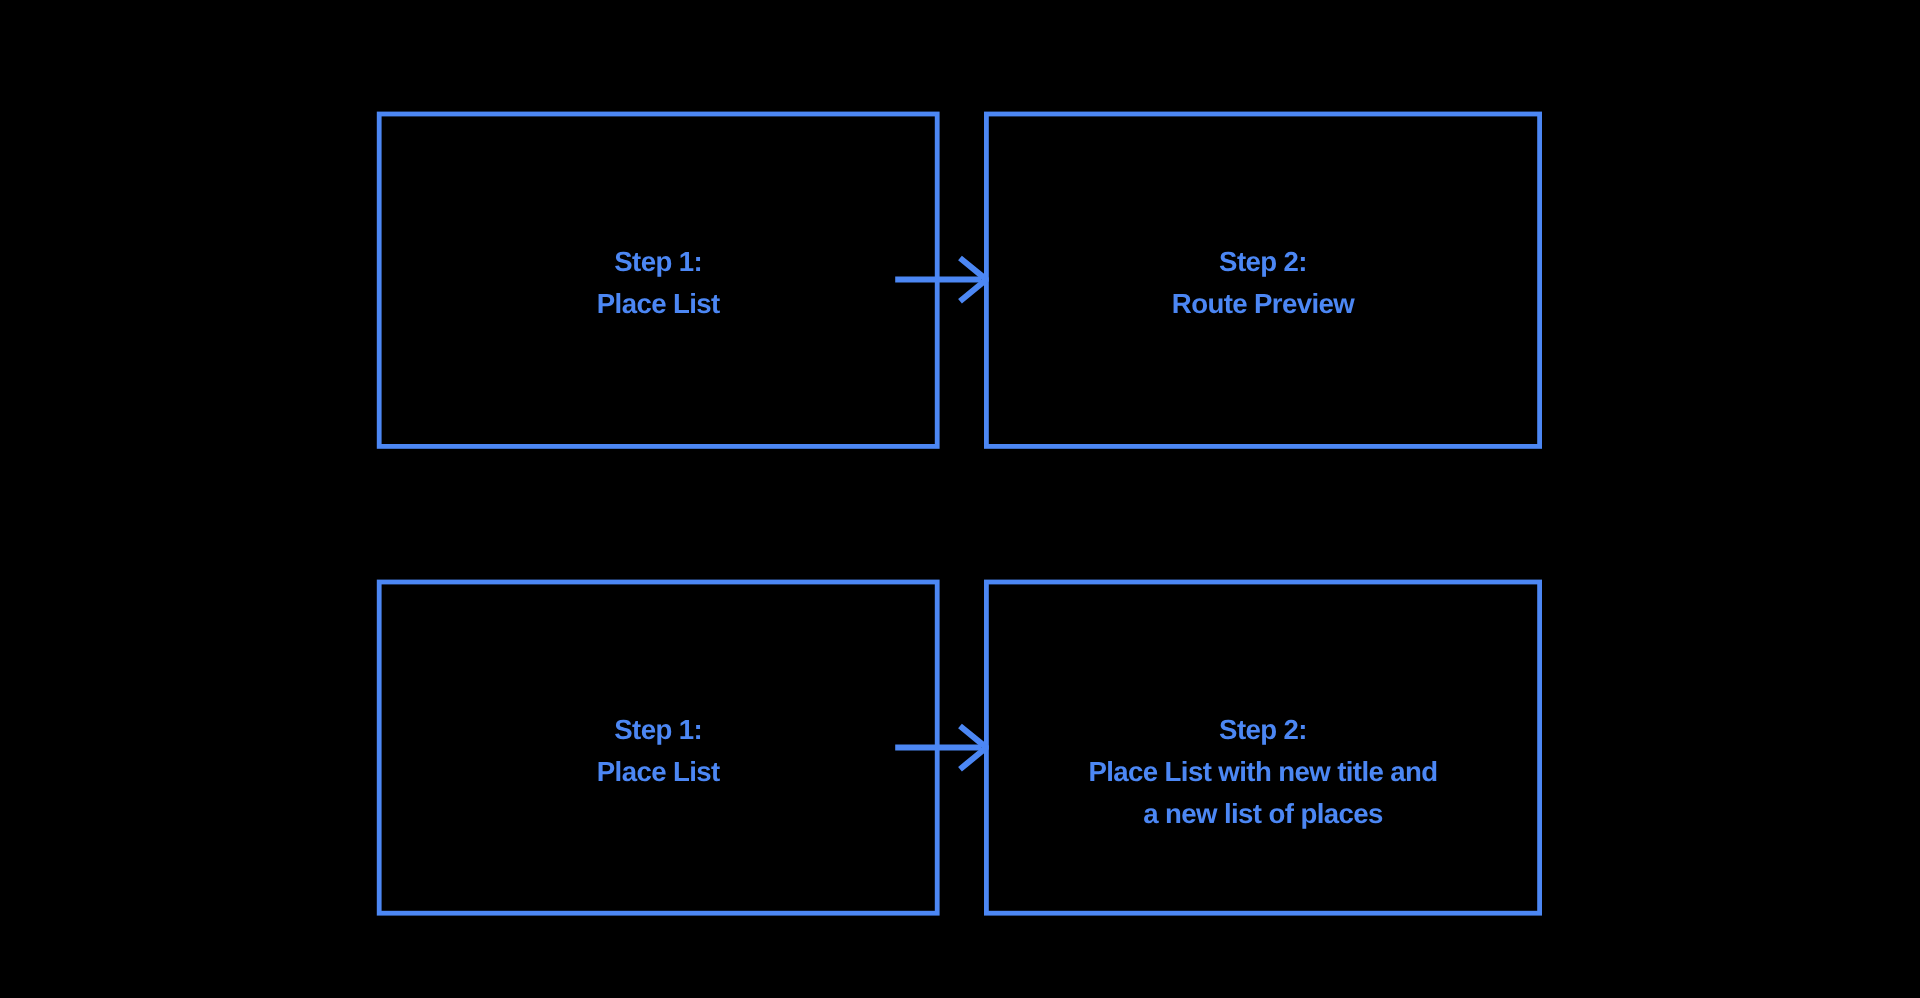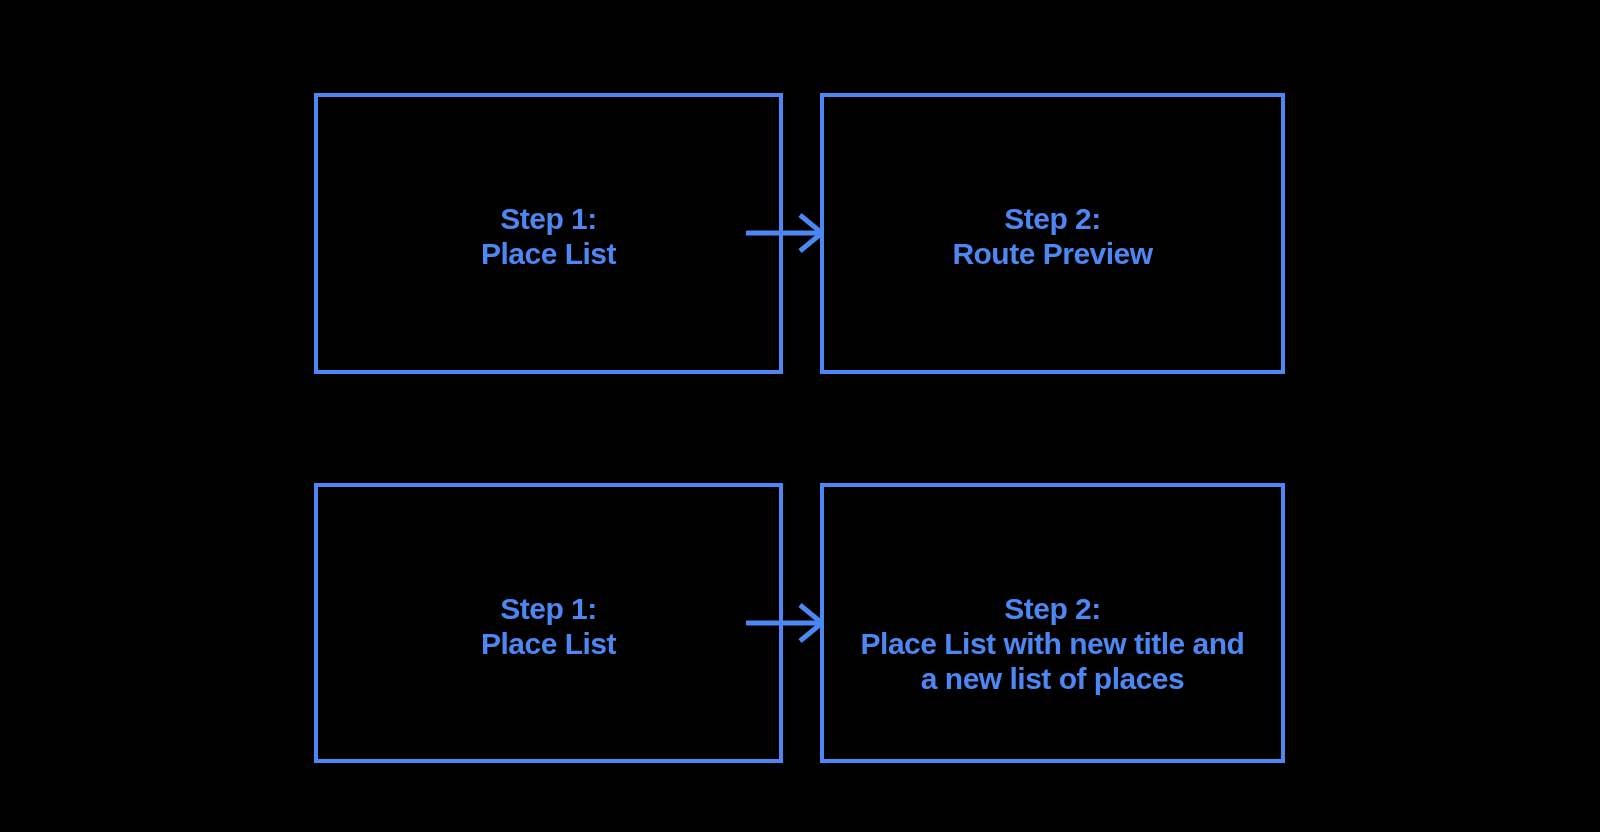--- a/index.html
+++ b/index.html
@@ -28,21 +28,21 @@
   .box-r1c2 { left: 820px; top: 93px;  width: 465px; height: 281px; }
   .box-r2c1 { left: 314px; top: 483px; width: 469px; height: 280px; }
   .box-r2c2 { left: 820px; top: 483px; width: 465px; height: 280px; }
   .label {
     position: absolute;
     left: 0;
     right: 0;
     top: 104px;
     text-align: center;
     color: #4C87F4;
-    font-size: 30px;
+    font-size: 23px;
     line-height: 35px;
     font-weight: bold;
     letter-spacing: -0.5px;
     white-space: pre-line;
   }
   .arrow {
     position: absolute;
     width: 80px;
     height: 44px;
   }

